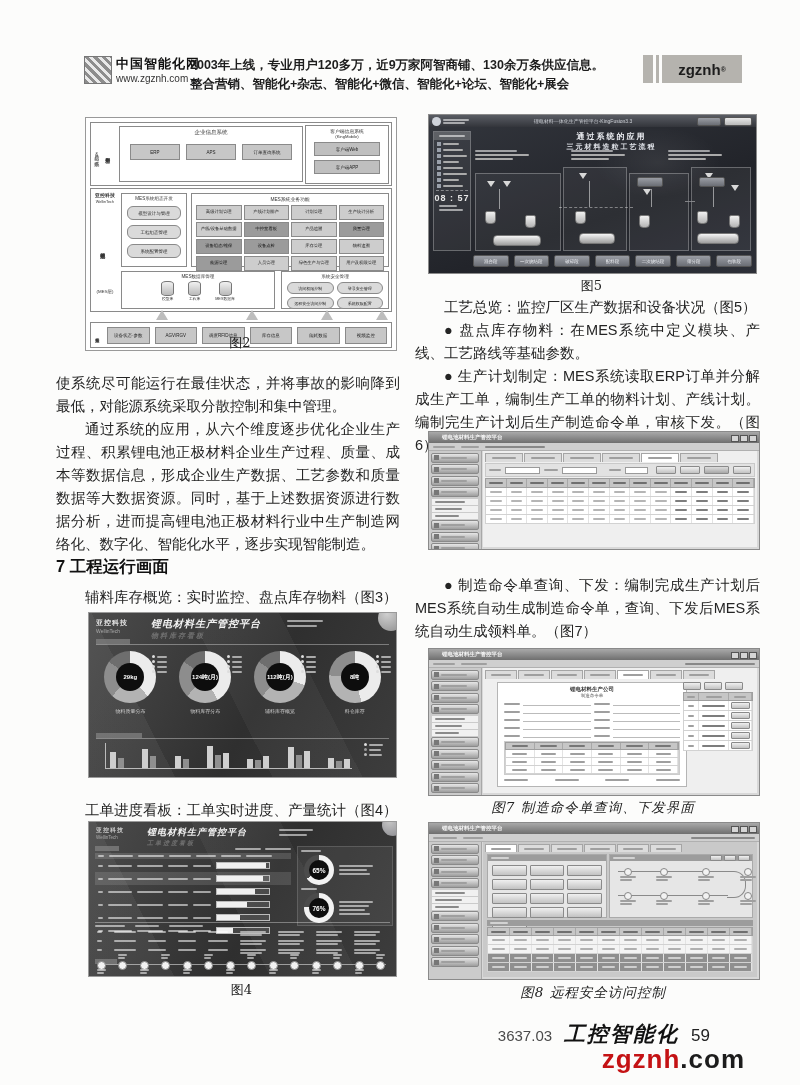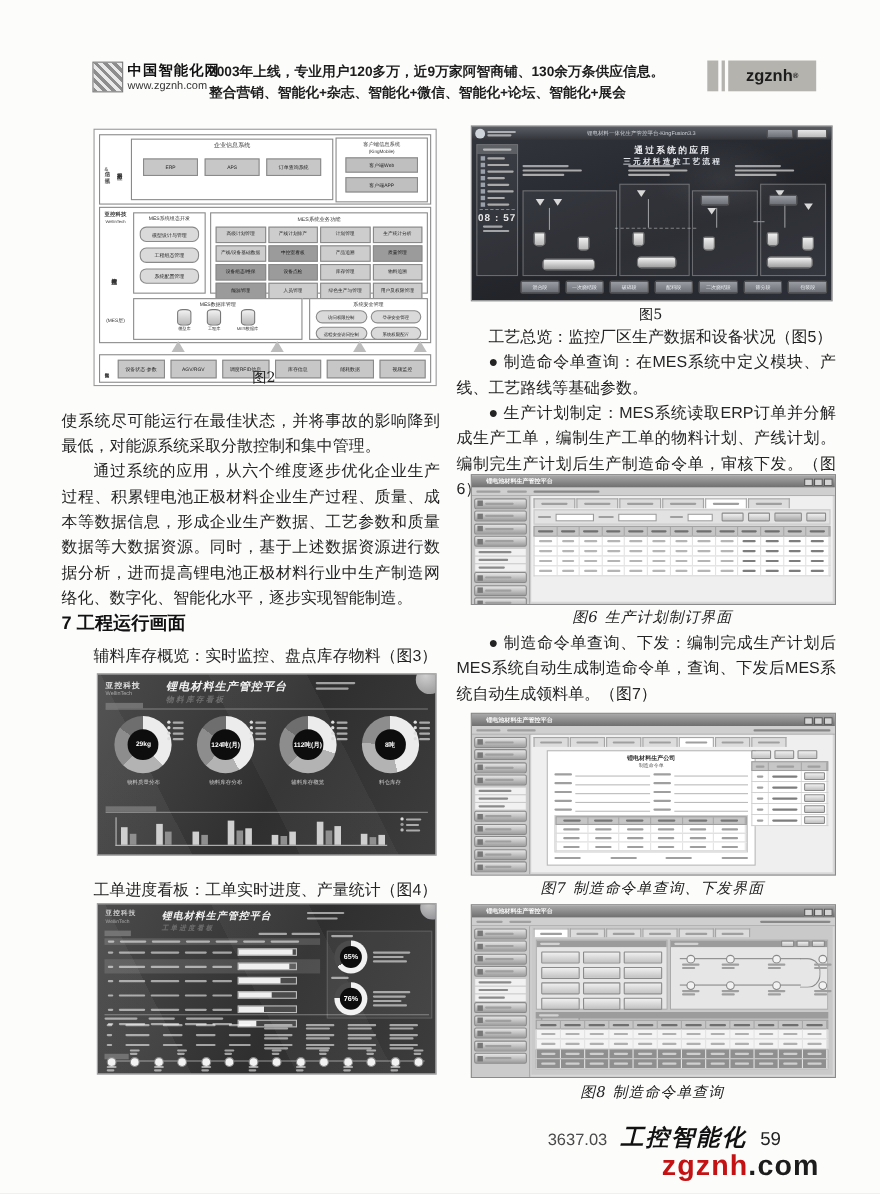--- a/index.html
+++ b/index.html
@@ -666,20 +666,21 @@
           <div class="tbw" style="width: 9px; margin-bottom: 1px;"></div>
           <div class="tbw" style="width: 7px;"></div>
         </div>
         <div class="tldot" style="position: absolute; left: 96%; top: 7px;"></div>
         <div style="position: absolute; left: 96%; top: 0px;">
           <div class="tbw" style="width: 9px; margin-bottom: 1px;"></div>
           <div class="tbw" style="width: 7px;"></div>
         </div>
       </div>
   </div>
+  <div class="abs figcap" style="left:88px;top:981px;width:307px;">图4</div>
 
   <div class="abs scada" style="left:428px;top:114px;width:327px;height:158px;">
     <div class="stb">
       <div style="width:9px;height:9px;border-radius:50%;background:#cfd3da;margin-left:3px;"></div>
       <div style="margin-left:2px;">
           <div class="tbw" style="width:26px;margin:1px 0;"></div>
           <div class="tbw" style="width:22px;"></div>
         </div>
       <div class="t">锂电材料一体化生产管控平台-KingFusion3.3</div>
       <div class="sbtn" style="width:22px;height:7px;margin-right:3px;"></div>
@@ -790,21 +791,21 @@
         <div class="sbtn" style="flex: 1 1 0%; height: 10px;">破碎段</div>
         <div class="sbtn" style="flex: 1 1 0%; height: 10px;">配料段</div>
         <div class="sbtn" style="flex: 1 1 0%; height: 10px;">二次烧结段</div>
         <div class="sbtn" style="flex: 1 1 0%; height: 10px;">筛分段</div>
         <div class="sbtn" style="flex: 1 1 0%; height: 10px;">包装段</div>
       </div>
   </div>
   <div class="abs figcap" style="left:428px;top:277px;width:327px;">图5</div>
 
   <div class="abs para ind" style="left:415px;top:296px;width:345px;">工艺总览：监控厂区生产数据和设备状况（图5）</div>
-  <div class="abs para ind" style="left:415px;top:319px;width:345px;">● 制造命令单查询：在MES系统中定义模块、产线、工艺路线等基础参数。</div>
+  <div class="abs para ind" style="left:415px;top:319px;width:345px;">● 盘点库存物料：在MES系统中定义模块、产线、工艺路线等基础参数。</div>
   <div class="abs para ind" style="left:415px;top:365px;width:345px;">● 生产计划制定：MES系统读取ERP订单并分解成生产工单，编制生产工单的物料计划、产线计划。编制完生产计划后生产制造命令单，审核下发。（图6）</div>
 
   <div class="abs winfig" style="left:428px;top:431px;width:330px;height:117px;">
     <div class="wtb">
       <div class="t">锂电池材料生产管控平台</div>
       <div style="position:absolute;right:2px;top:3px;display:flex;">
           <span class="wchip"></span>
           <span class="wchip"></span>
           <span class="wchip"></span>
         </div>
@@ -1093,21 +1094,20 @@
                 <div class="tb" style="width: 60%; background: rgb(125, 125, 125);"></div>
               </div>
               <div style="flex: 1 1 0%;">
                 <div class="tb" style="width: 60%; background: rgb(125, 125, 125);"></div>
               </div>
             </div>
           </div>
       </div>
     </div>
   </div>
-  <div class="abs figcap2" style="left:428px;top:552px;width:330px;">图6 生产计划制订界面</div>
 
   <div class="abs para ind" style="left:415px;top:574px;width:345px;">● 制造命令单查询、下发：编制完成生产计划后MES系统自动生成制造命令单，查询、下发后MES系统自动生成领料单。（图7）</div>
 
   <div class="abs winfig" style="left:428px;top:648px;width:330px;height:146px;">
     <div class="wtb">
       <div class="t">锂电池材料生产管控平台</div>
       <div style="position:absolute;right:2px;top:3px;display:flex;">
           <span class="wchip"></span>
           <span class="wchip"></span>
           <span class="wchip"></span>
@@ -1745,21 +1745,21 @@
                 <div class="tb" style="width: 60%; background: rgb(207, 207, 207);"></div>
               </div>
               <div style="flex: 1 1 0%;">
                 <div class="tb" style="width: 60%; background: rgb(207, 207, 207);"></div>
               </div>
             </div>
           </div>
       </div>
     </div>
   </div>
-  <div class="abs figcap2" style="left:428px;top:984px;width:330px;">图8  制造命令单查询</div>
+  <div class="abs figcap2" style="left:428px;top:984px;width:330px;">图8  远程安全访问控制</div>
 
   <div class="abs" style="left:420px;top:1020px;width:290px;display:flex;align-items:baseline;justify-content:flex-end;gap:12px;">
     <span style="font-size:15px;color:#4a4a4a;">3637.03</span>
     <span style="font-family:'DejaVu Serif','Liberation Serif',serif;font-size:21px;font-weight:bold;font-style:italic;color:#111;letter-spacing:2px;">工控智能化</span>
     <span style="font-size:17px;color:#222;">59</span>
   </div>
   <div class="abs" style="left:460px;top:1044px;width:285px;text-align:right;font-weight:bold;font-size:26px;letter-spacing:1px;">
     <span style="color:#c41214;">zgznh</span><span style="color:#1c1c1c;">.com</span>
   </div>
 </div>

